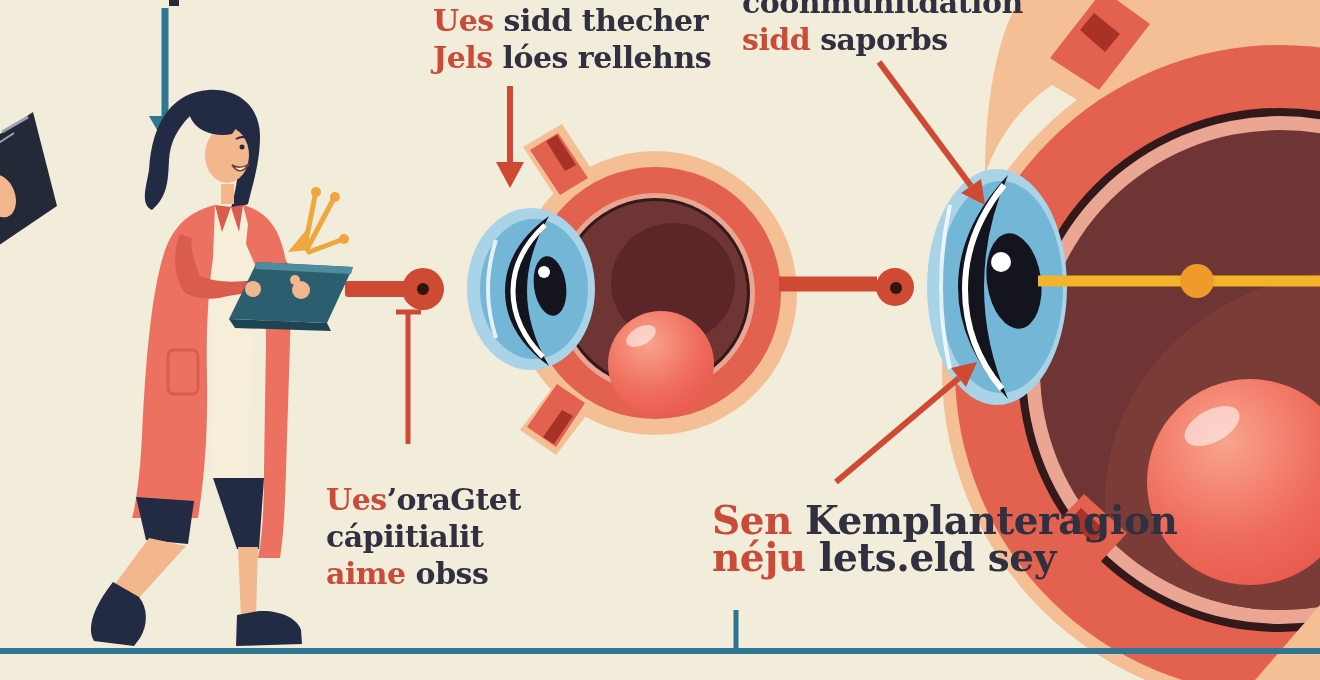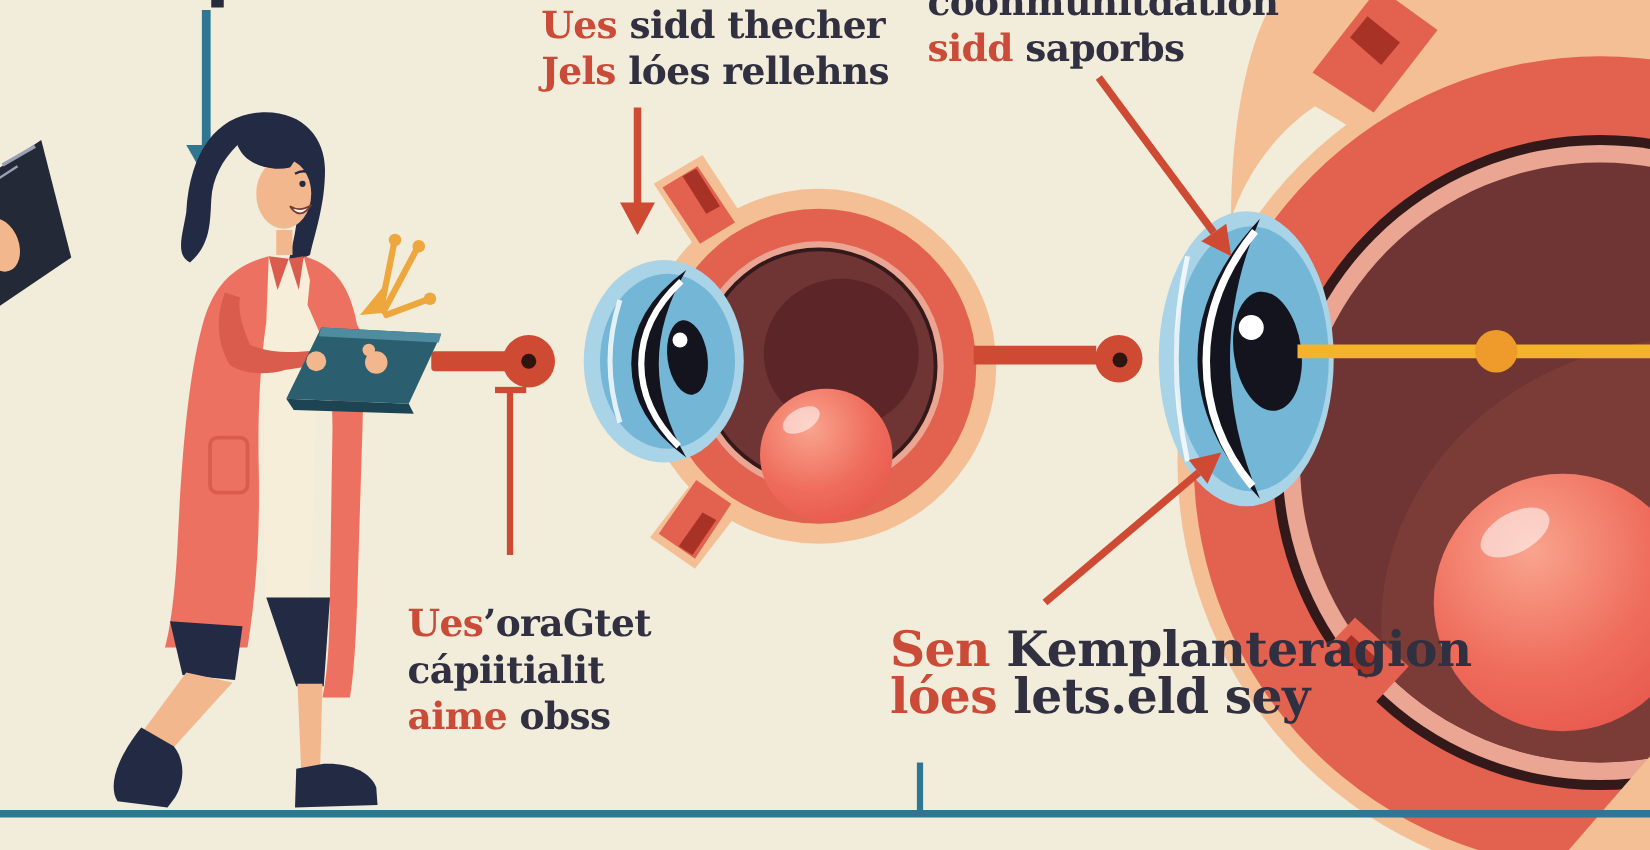--- a/index.html
+++ b/index.html
@@ -205,16 +205,16 @@
 </div>
 
 <div class="label" style="left:326px;top:449px;margin-top:32px;">
   <div><span class="lead">Ues</span><span>’oraGtet</span></div>
   <div><span class="lead"></span><span>cápiitialit</span></div>
   <div><span class="lead">aime</span><span> obss</span></div>
 </div>
 
 <div class="label small" style="left:712px;top:502px;">
   <div><span class="lead">Sen</span><span> Kemplanteragion</span></div>
-  <div><span class="lead">lóes</span><span> lets.eld sey</span></div>
+  <div><span class="lead">néju</span><span> lets.eld sey</span></div>
 </div>
 
 </div>
 
 </body></html>

